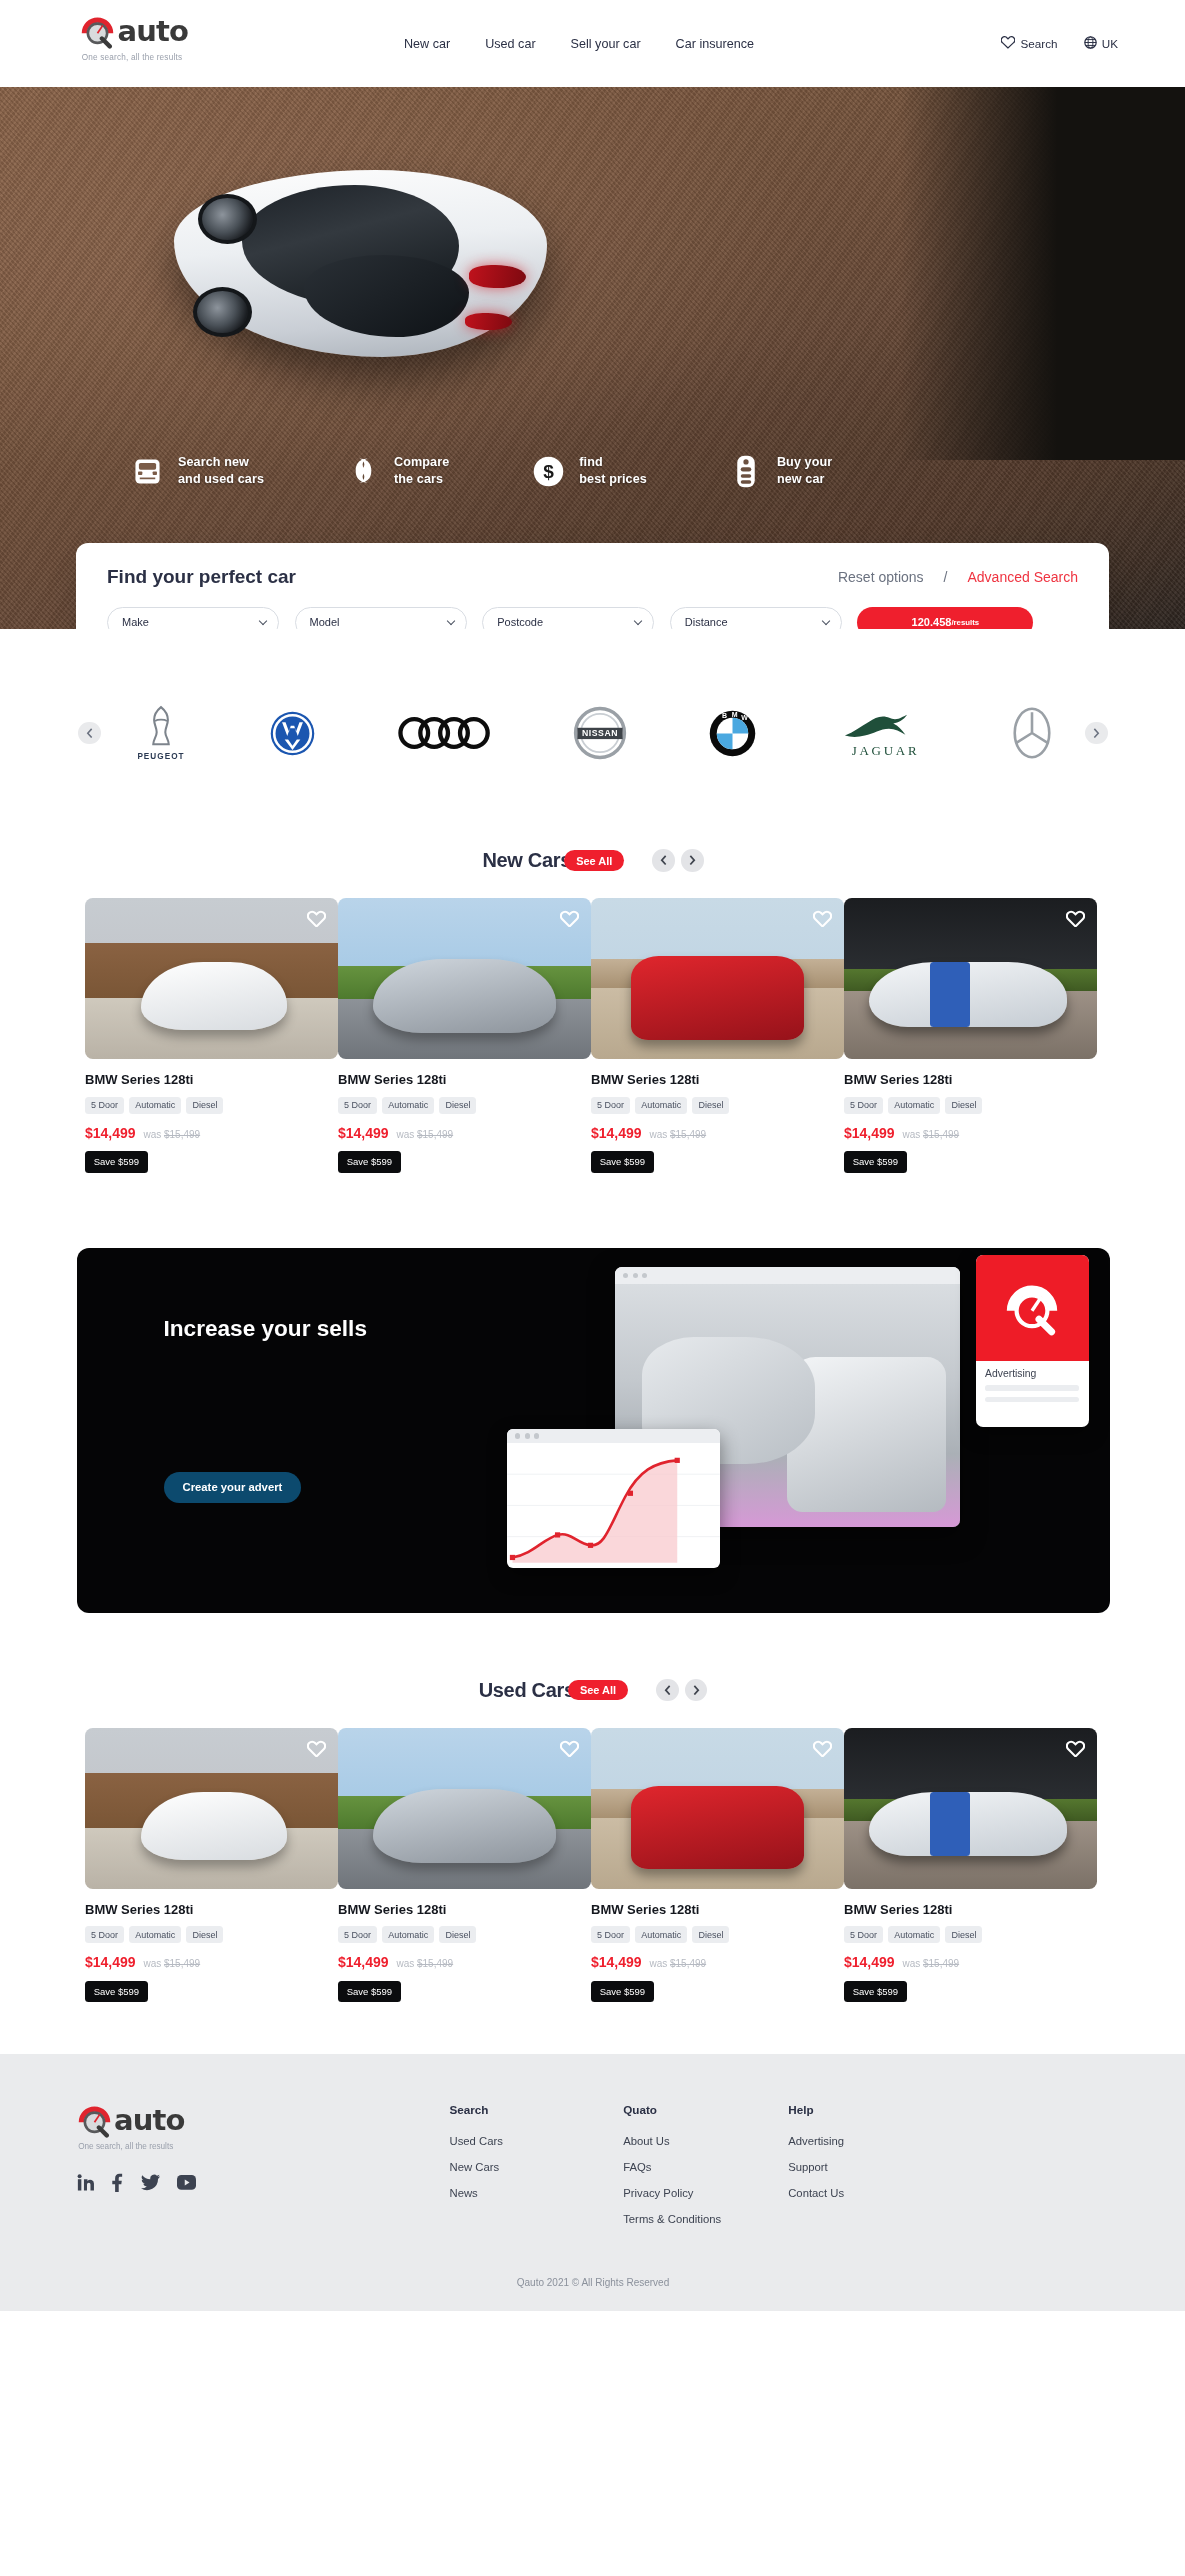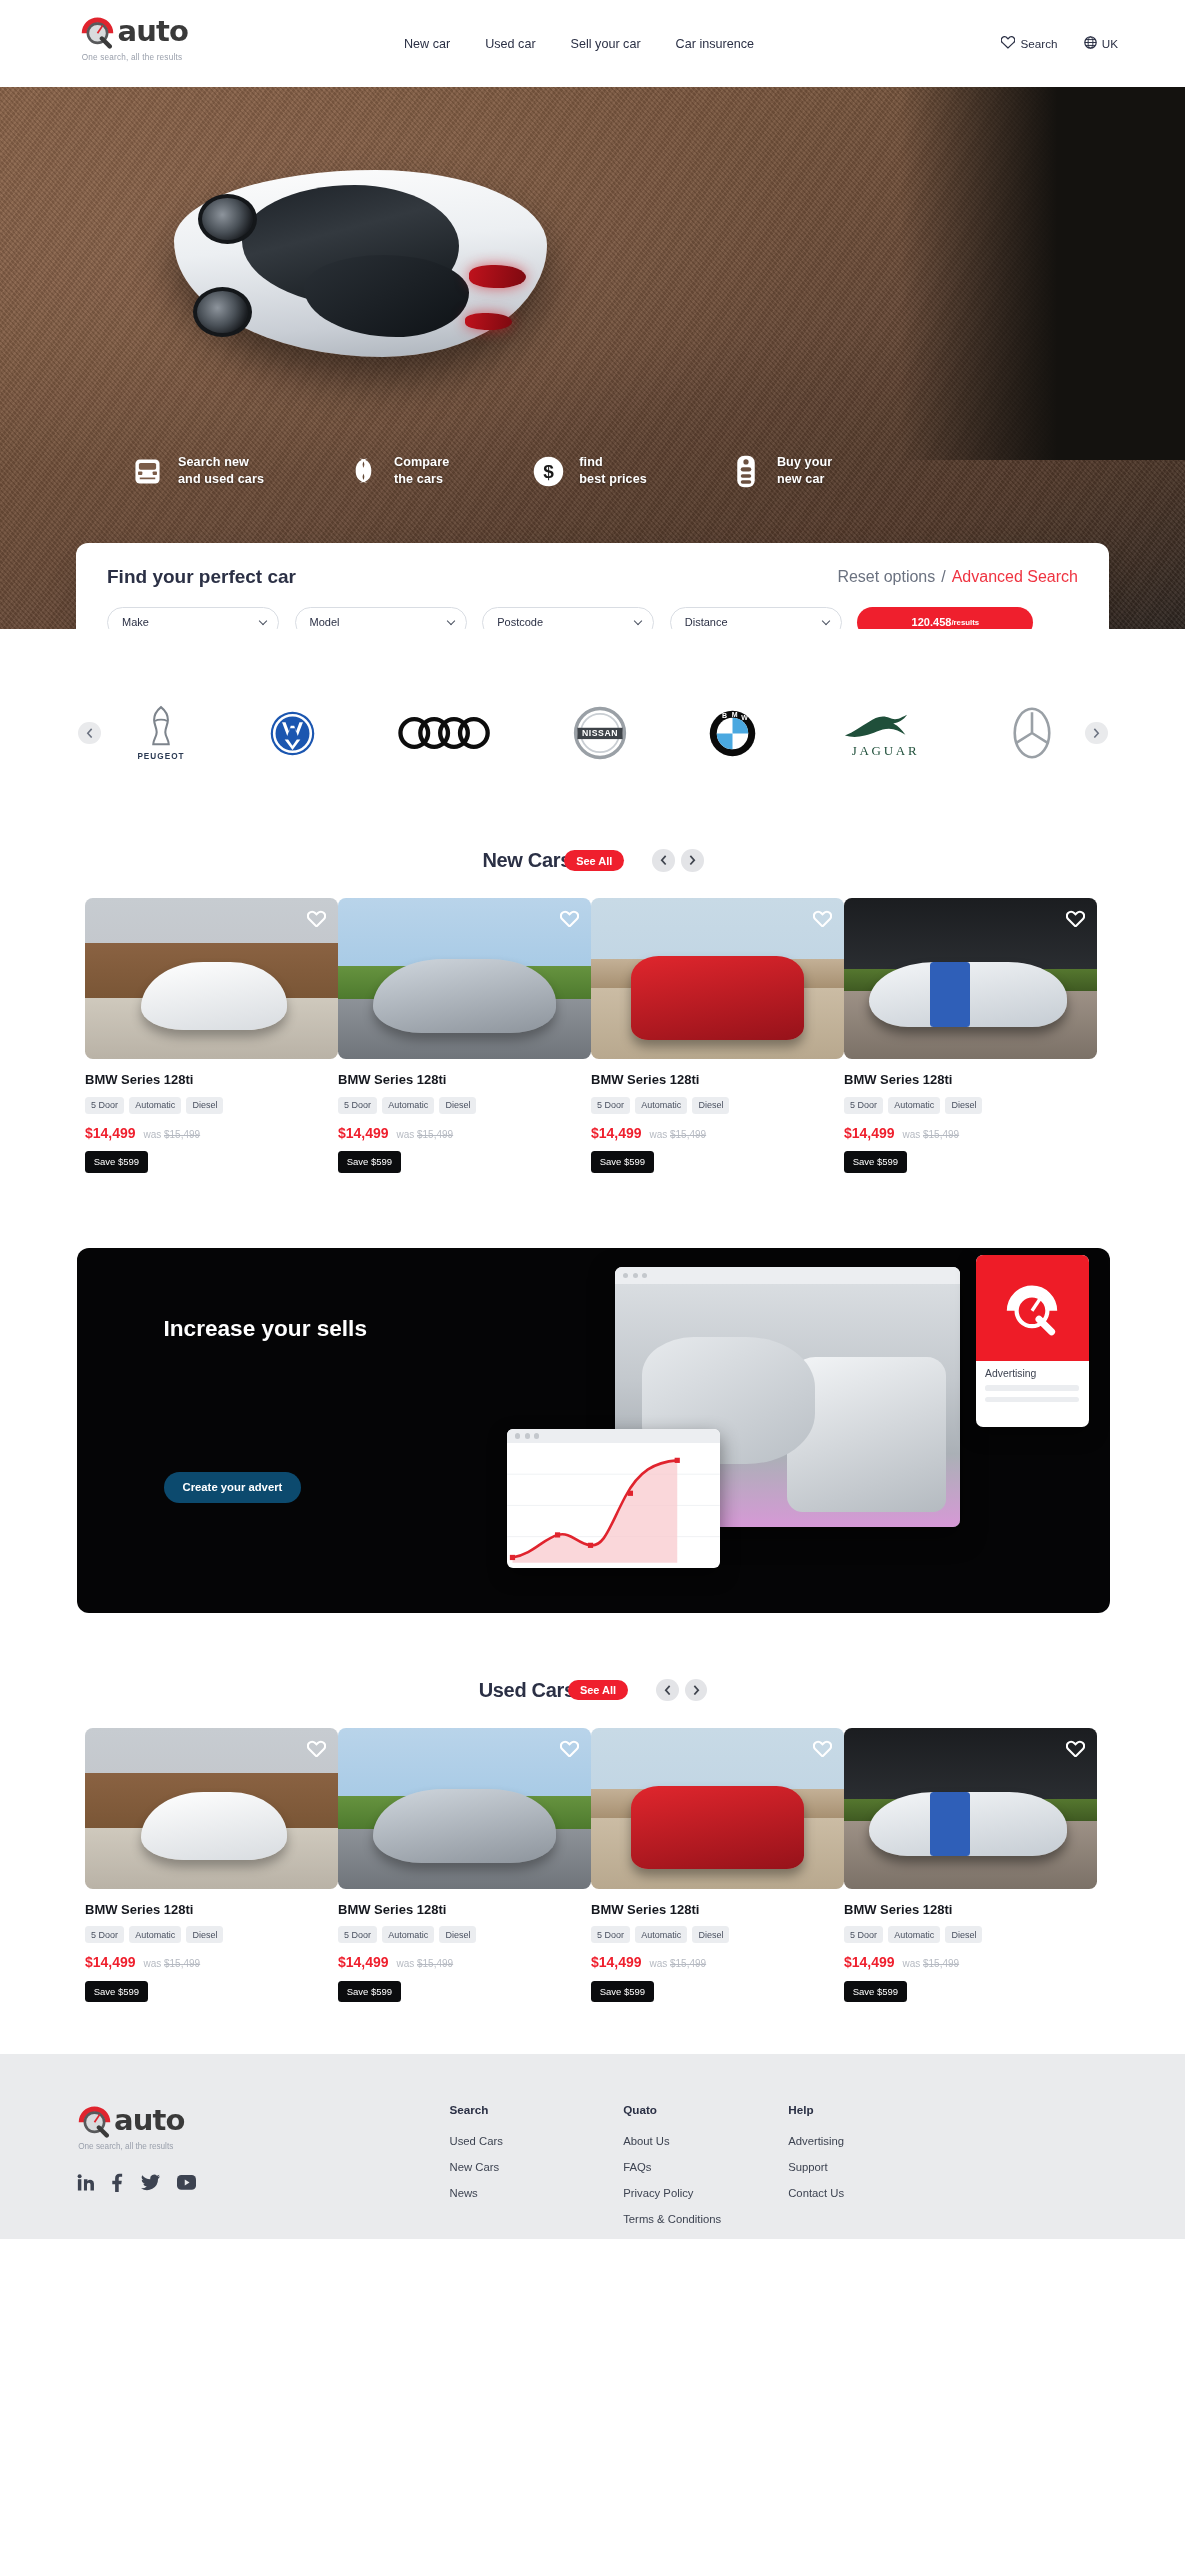--- a/index.html
+++ b/index.html
@@ -97,21 +97,21 @@
 
   
   .search-card {
     position: absolute; left: 76px; top: 456px; width: 1033px; height: 113px;
     background: #fff; border-radius: 12px; z-index: 8;
     box-shadow: 0 12px 29.5px rgba(0,0,0,.16);
     padding: 22.6px 31px 0 31px;
   }
   .sc-top { display:flex; align-items:center; justify-content:space-between; }
   .sc-title { font-size: 19px; font-weight: 700; color:#2b3045; }
-  .sc-links { font-size: 16px; color:#6b7280; display:flex; gap:6px; align-items:center; }
+  .sc-links { font-size: 14px; color:#6b7280; display:flex; gap:20px; align-items:center; }
   .sc-links .adv { color:#ef3340; }
   .sc-row { display:flex; gap: 15.6px; margin-top: 19px; align-items:center; }
   .sel {
     width: 172px; height: 31px; border: 0.9px solid #d9dde3; border-radius: 15.6px;
     background: #fff; color:#2b3045; font-size: 11px;
     padding: 0 22.6px 0 14px; display:flex; align-items:center; position:relative;
     font-family:"Liberation Sans", sans-serif;
   }
   .sel .chev { position:absolute; right: 12px; top: 10.4px; width:6px; height:6px;
     border-right:1.4px solid #4a5160; border-bottom:1.4px solid #4a5160; transform: rotate(45deg); }
@@ -765,16 +765,17 @@
         <a class="f-link" href="#">Terms &amp; Conditions</a>
       </div>
 
       <div class="f-col c2">
         <div class="f-head">Help</div>
         <a class="f-link" href="#">Advertising</a>
         <a class="f-link" href="#">Support</a>
         <a class="f-link" href="#">Contact Us</a>
       </div>
     </div>
+    <div class="copyright">Qauto 2021 © All Rights Reserved</div>
   </div>
 
 </div>
 
 
 </body></html>

